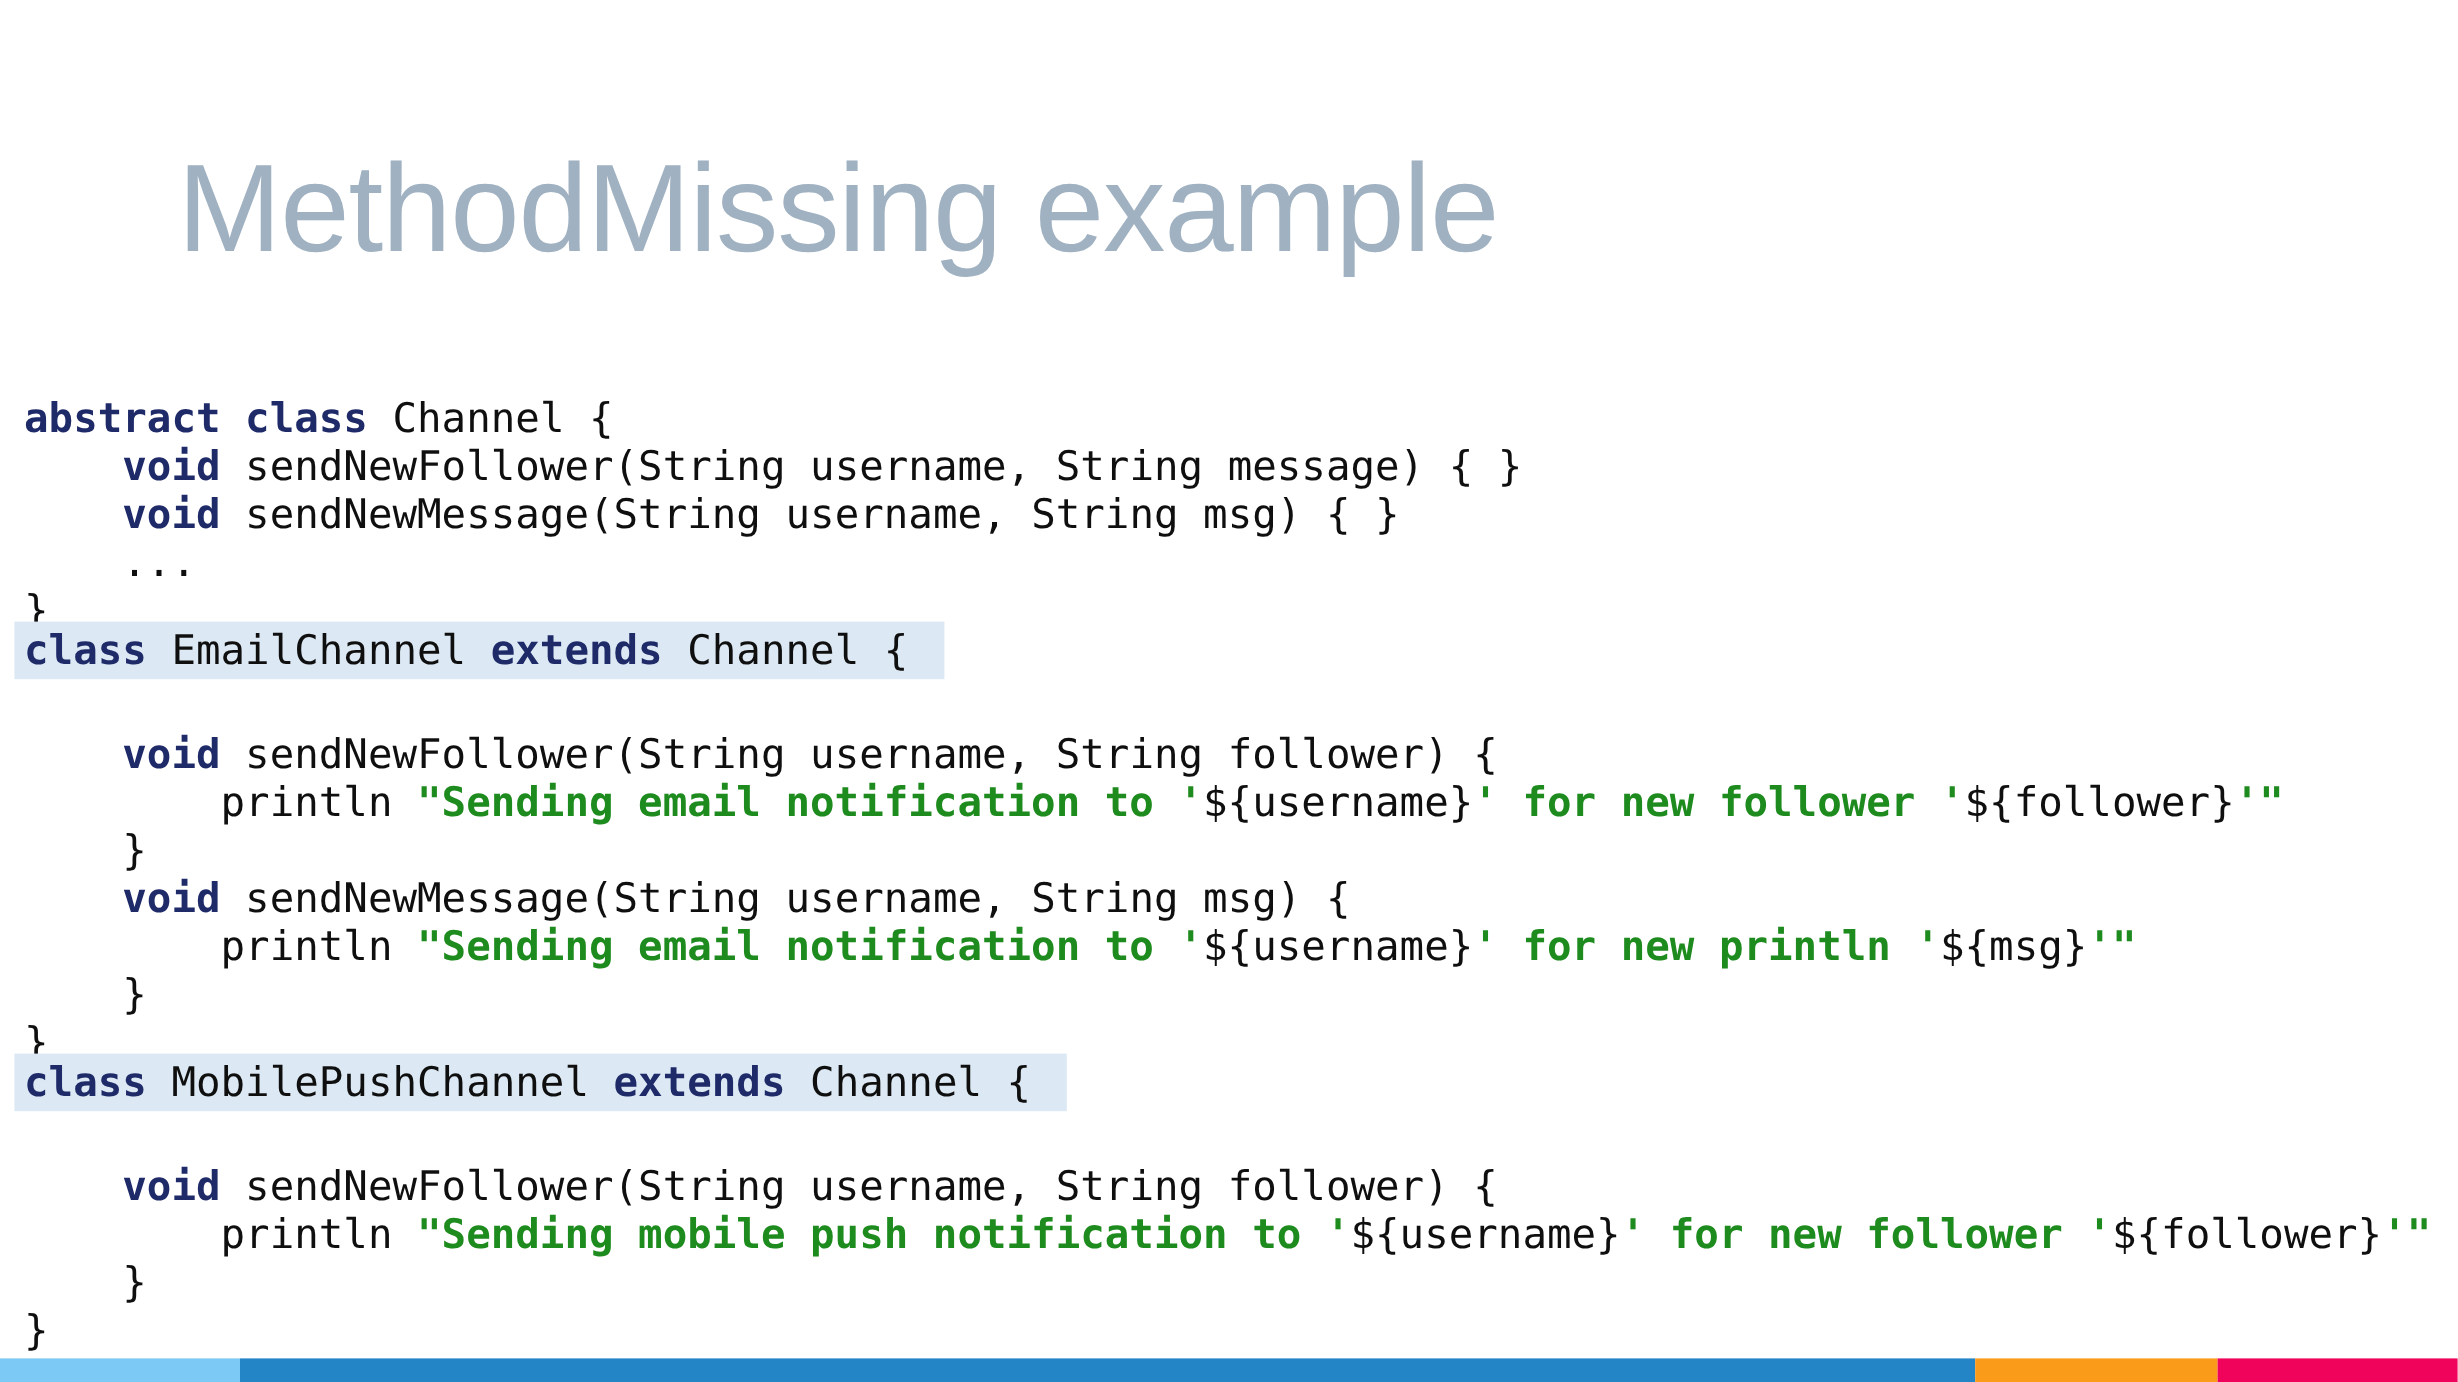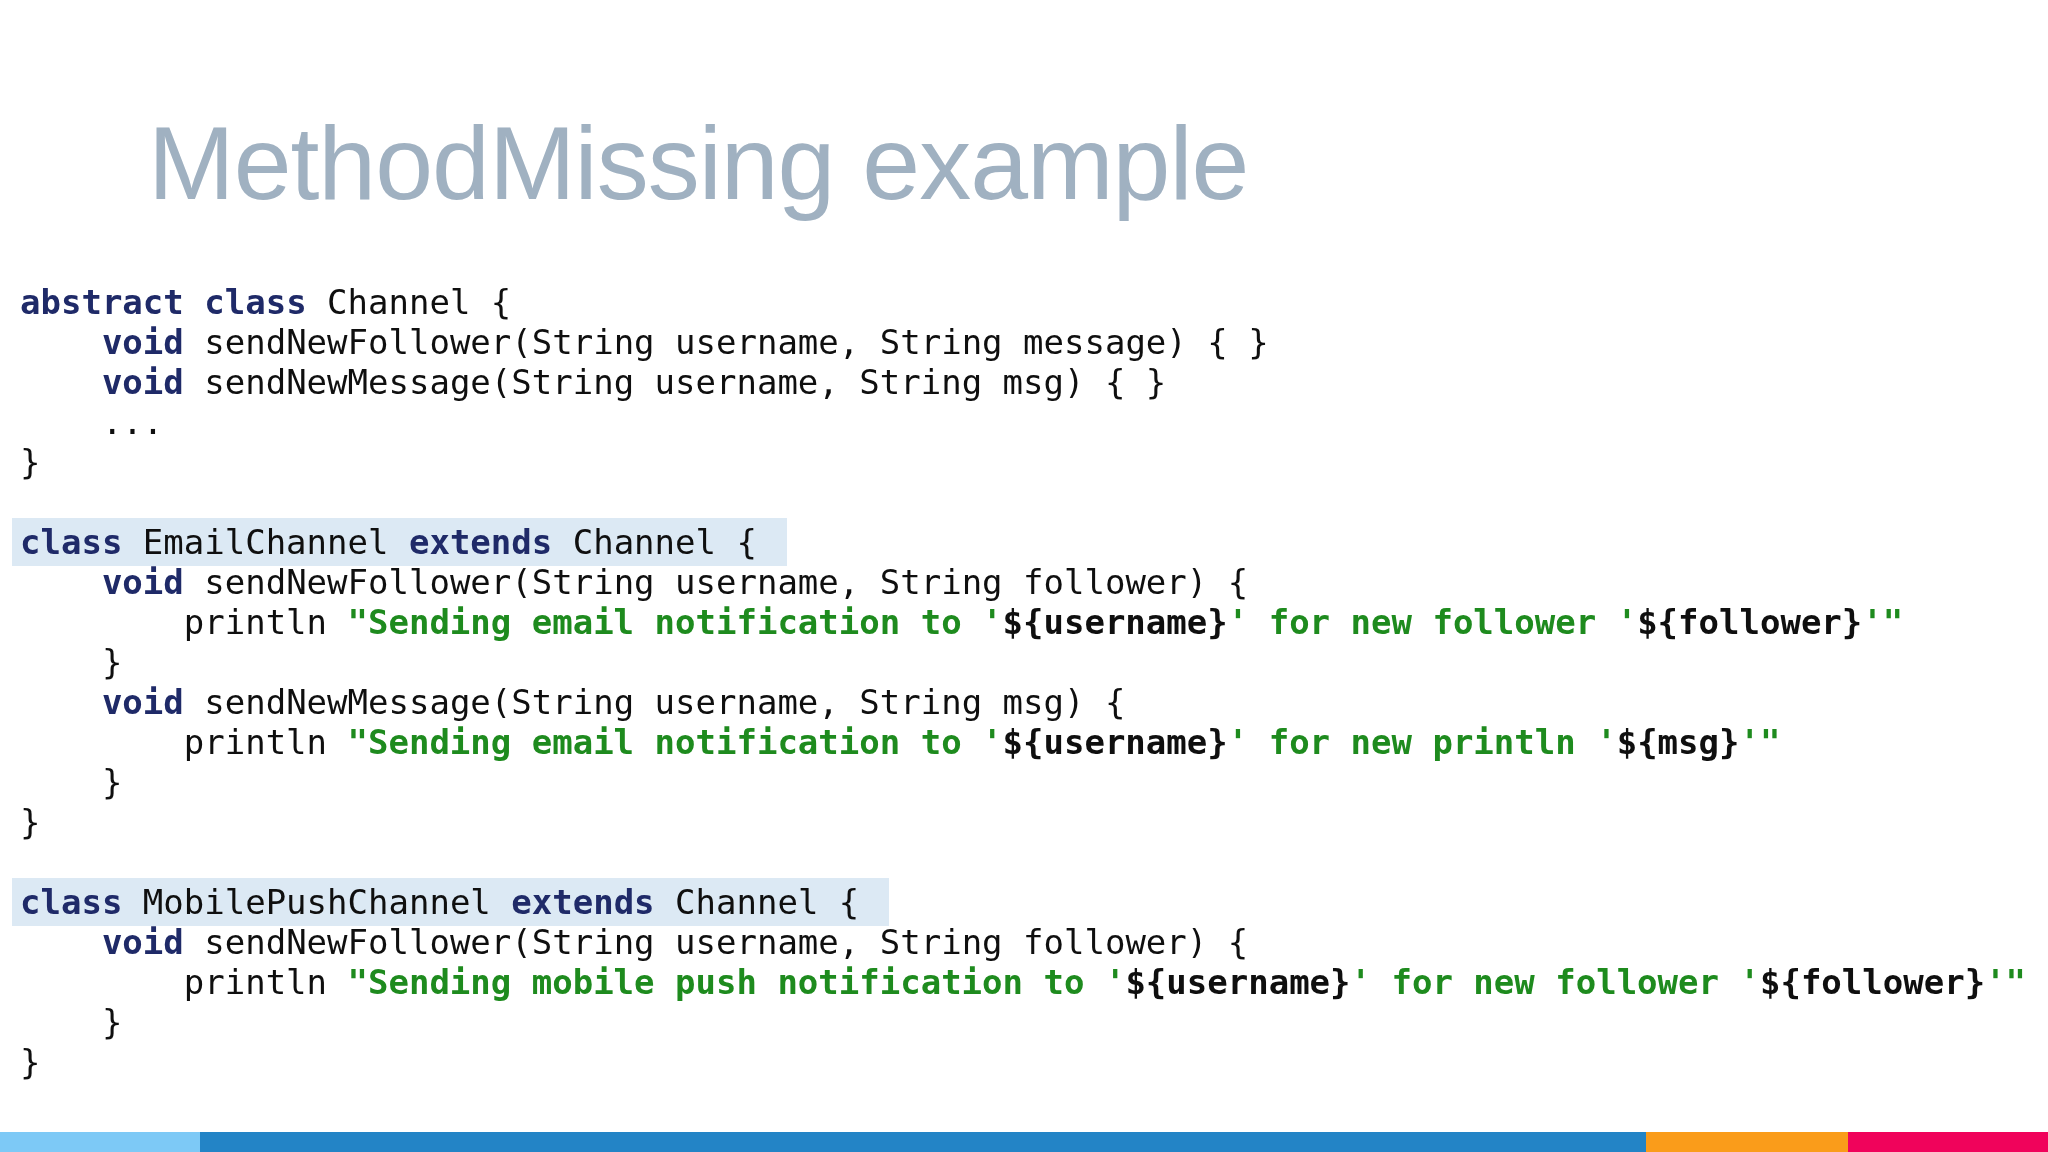--- a/index.html
+++ b/index.html
@@ -10,21 +10,21 @@
   body {
     width: 2048px;
     height: 1152px;
     position: relative;
     overflow: hidden;
     font-family: "Liberation Sans", sans-serif;
   }
   .slide-title {
     position: absolute;
     left: 148px;
-    top: 111px;
+    top: 122px;
     font-size: 104px;
     line-height: 1;
     font-weight: 300;
     letter-spacing: -1px;
     color: var(--title-color, #a0b1c1);
     white-space: nowrap;
   }
   .code-block {
     position: absolute;
     left: 20px;
@@ -34,37 +34,38 @@
     line-height: 40px;
     color: var(--code-color, #0f0f0f);
   }
   .code-line {
     height: 40px;
     white-space: pre;
   }
   .line-inner {
     display: inline-block;
     white-space: pre;
+    margin-top: 47px;
   }
   .line-inner.hl {
     background: var(--hl-bg, #dce9f4);
     padding: 4px 30px 4px 8px;
     margin: -4px 16px 0 -8px;
   }
   .tok-kw {
     color: var(--kw-color, #1f2a68);
     font-weight: bold;
   }
   .tok-str {
     color: var(--str-color, #1e8b1e);
     font-weight: bold;
   }
   .tok-interp {
     color: var(--code-color, #0f0f0f);
-    font-weight: bold;
+    font-weight: normal;
   }
   .tok-plain {
     color: var(--code-color, #0f0f0f);
   }
   .footer-bar {
     position: absolute;
     left: 0;
     bottom: 0;
     width: 2048px;
     height: 20px;

